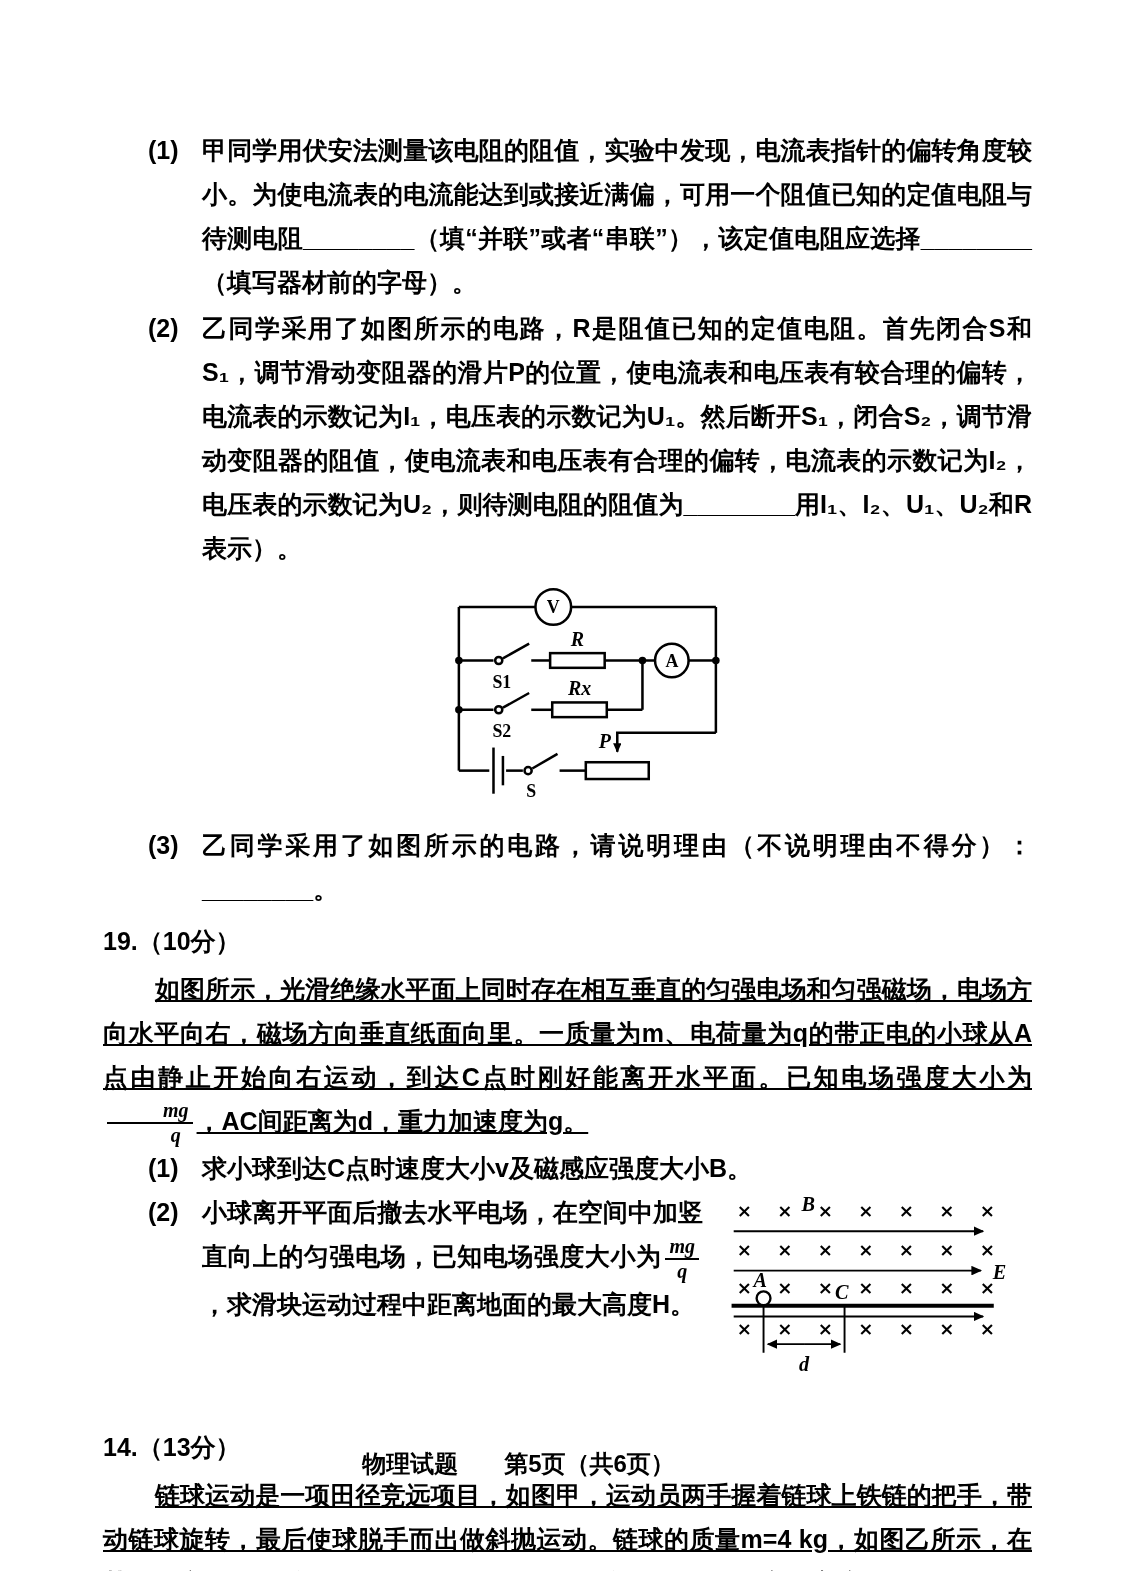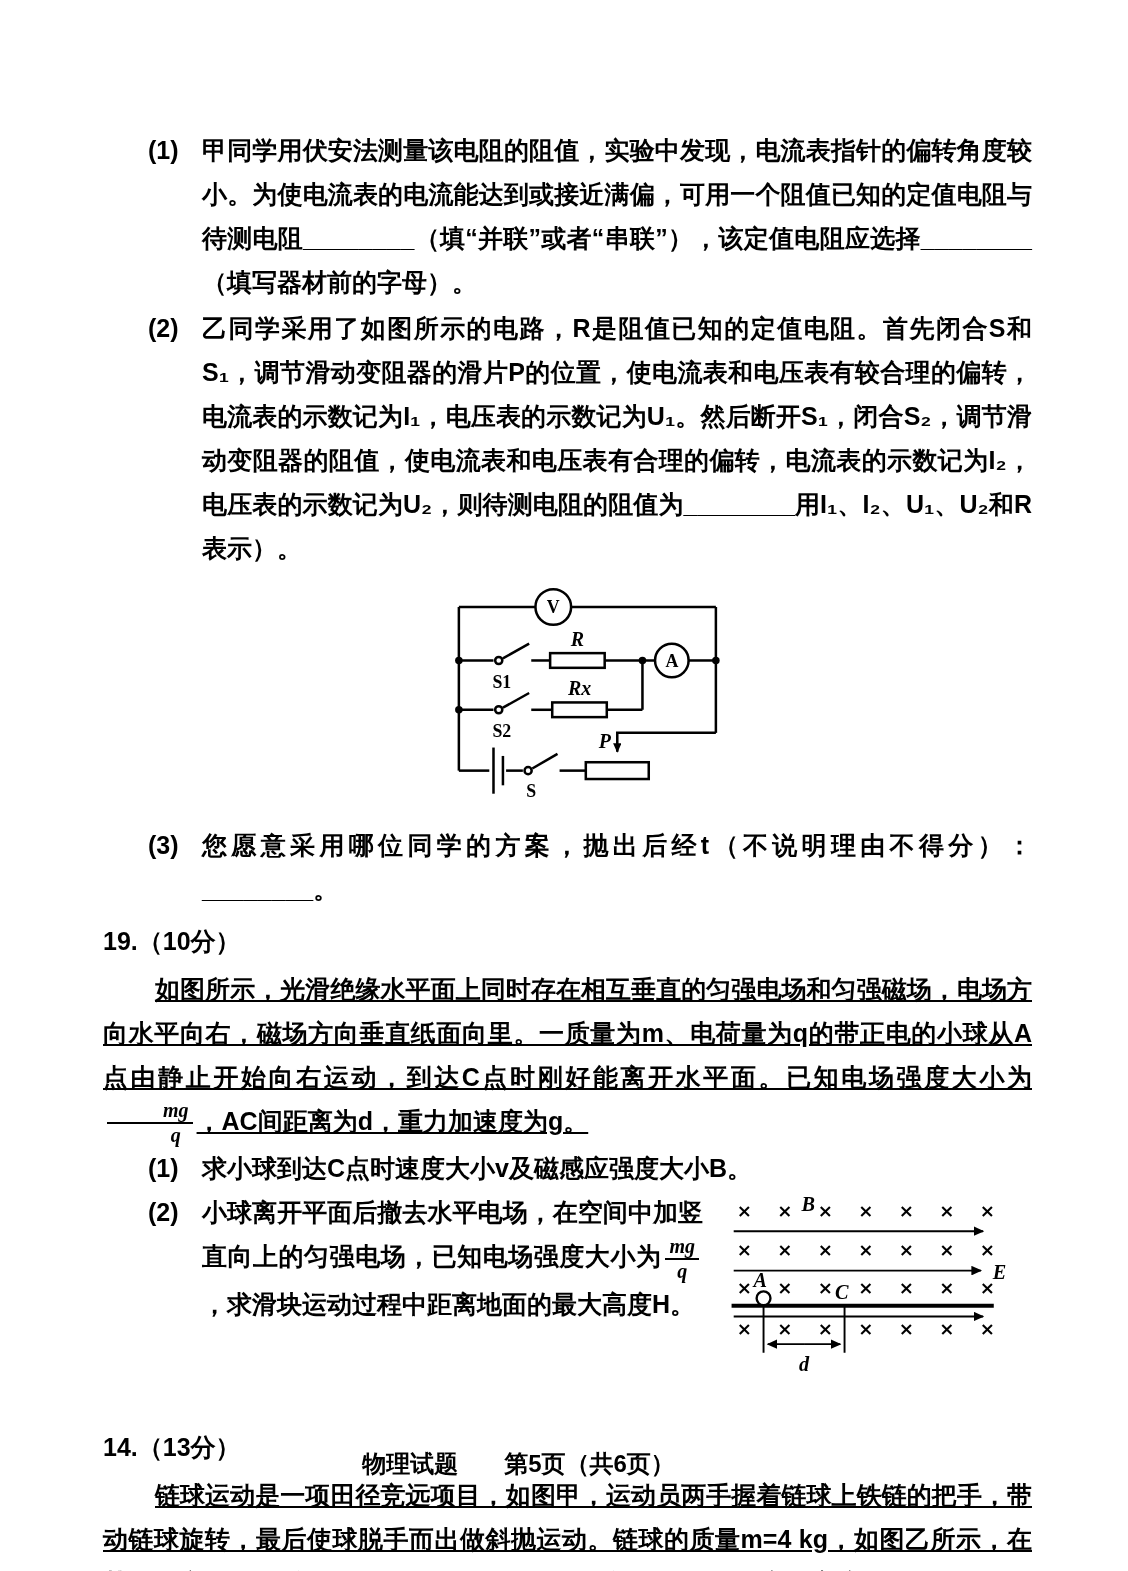--- a/index.html
+++ b/index.html
@@ -110,21 +110,21 @@
     <text class="lbl-var" x="140" y="104" text-anchor="middle">Rx</text>
     <text class="lbl-sw" x="66" y="97">S1</text>
     <text class="lbl-sw" x="66" y="144">S2</text>
     <text class="lbl-sw" x="94" y="201">S</text>
     <text class="lbl-var" x="170" y="154" text-anchor="end">P</text>
   </svg>
 </div>
 
 <div class="item">
   <span class="marker">(3)</span>
-  <div class="itext">您愿意采用哪位同学的方案，抛出后经t（不说明理由不得分）：________。</div>
+  <div class="itext">乙同学采用了如图所示的电路，请说明理由（不说明理由不得分）：________。</div>
 </div>
 
 <div class="qhead">19.（10分）</div>
 
 <p class="para indent-first"><span>如图所示，光滑绝缘水平面上同时存在相互垂直的匀强电场和匀强磁场，电场方向水平向右，磁场方向垂直纸面向里。一质量为m、电荷量为q的带正电的小球从A点由静止开始向右运动，到达C点时刚好能离开水平面。已知电场强度大小为</span><span class="frac">
       <span class="num">mg</span>
       <span class="den">q</span>
     </span><span>，AC间距离为d，重力加速度为g。</span></p>
 
 <div class="item">

